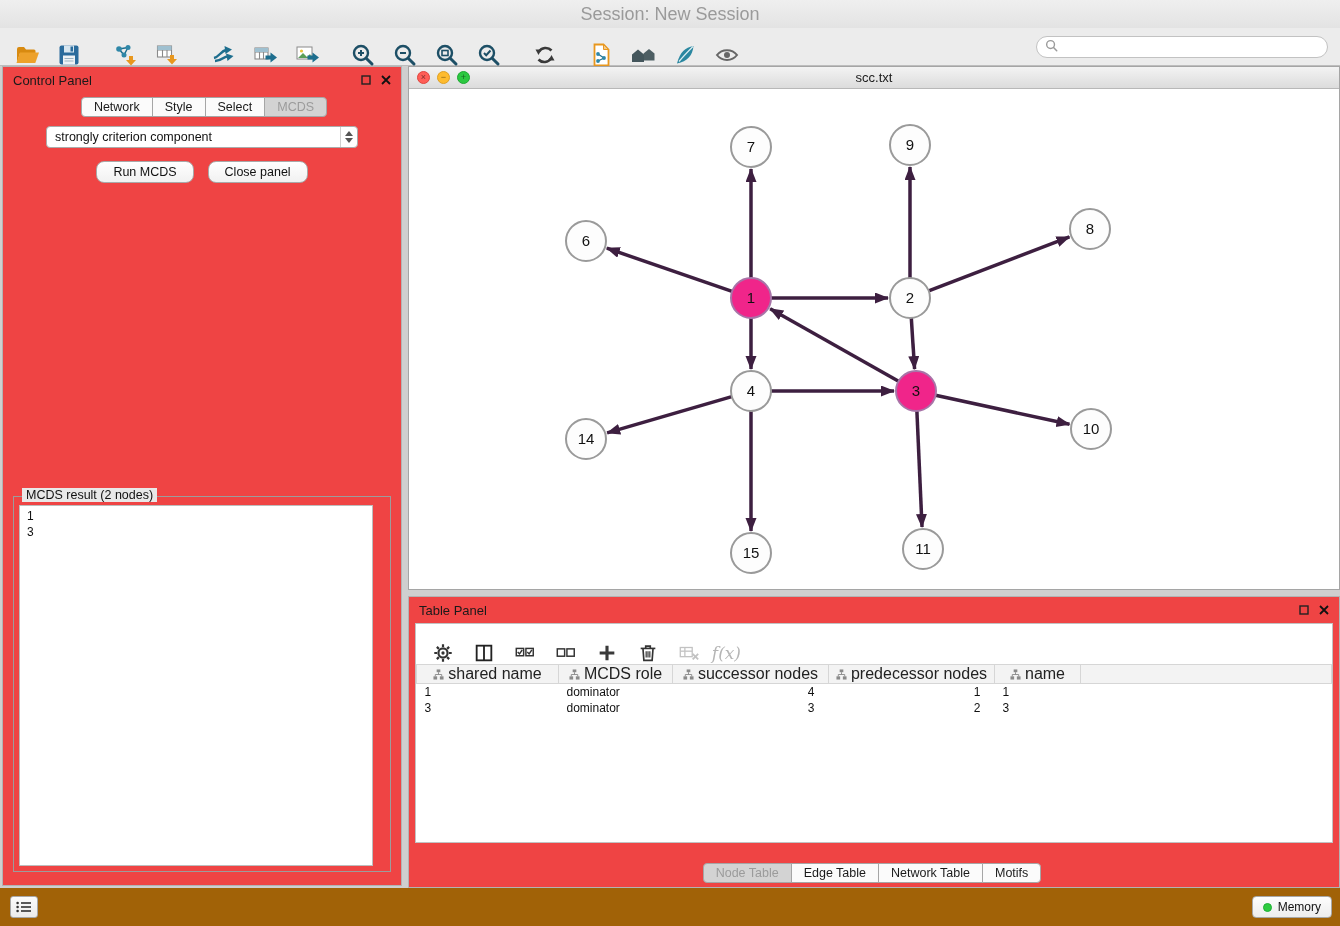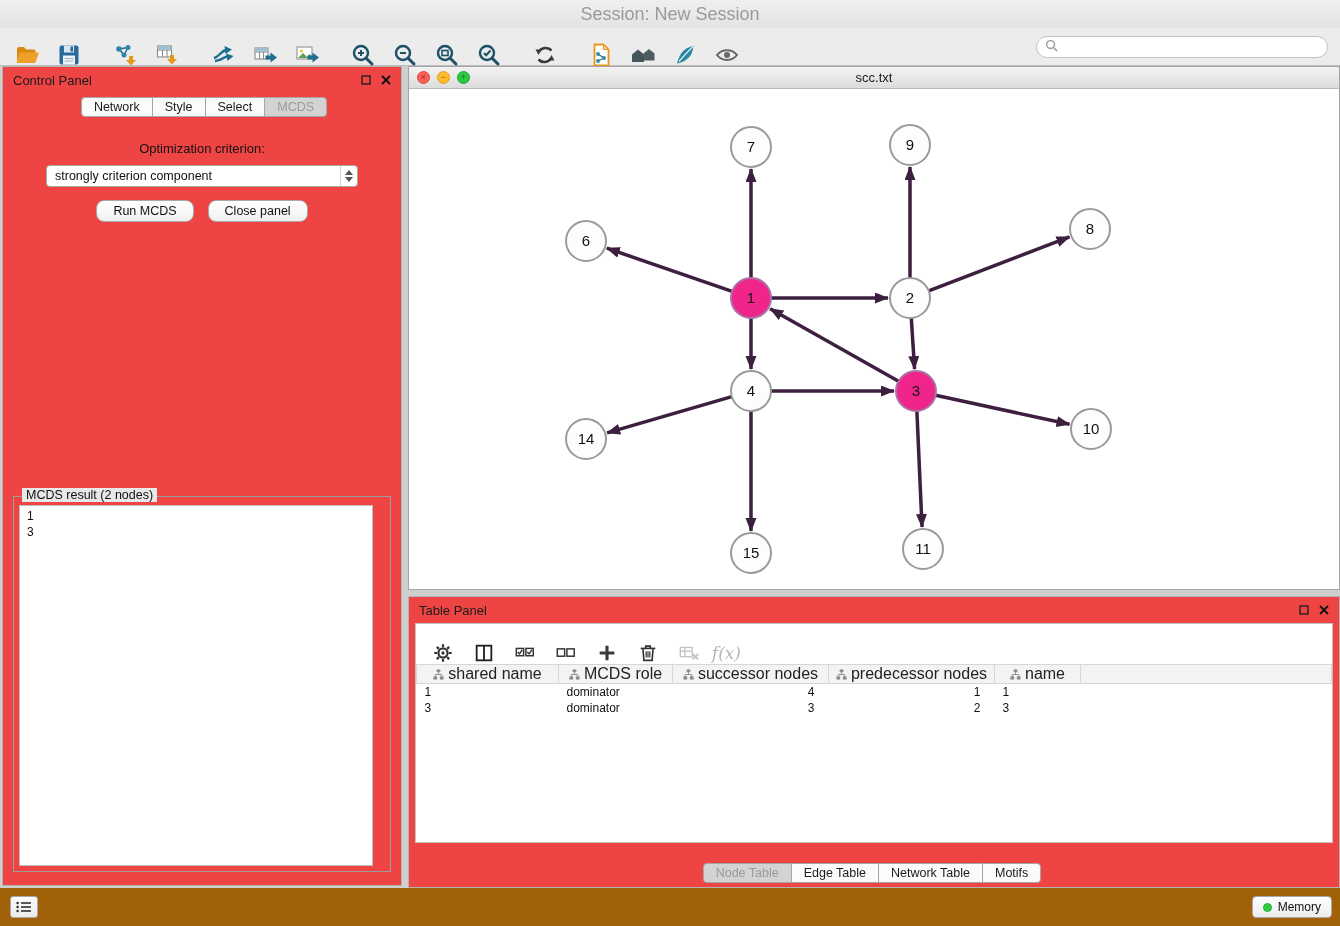--- a/index.html
+++ b/index.html
@@ -283,21 +283,20 @@
           </svg>
         </span>
     </span>
   </div>
   <div class="seg-tabs cp-tabs" id="cp-tabs">
       <div class="seg-tab">Network</div>
       <div class="seg-tab">Style</div>
       <div class="seg-tab">Select</div>
       <div class="seg-tab active">MCDS</div>
     </div>
-  <div class="opt-label">Optimization criterion:</div>
   <div class="dropdown">
     <span>strongly criterion component</span>
     <span class="spinner">
         <span class="tri-up"></span>
         <span class="tri-down"></span>
       </span>
   </div>
   <div class="btn-row">
     <button class="cp-btn">Run MCDS</button>
     <button class="cp-btn">Close panel</button>

